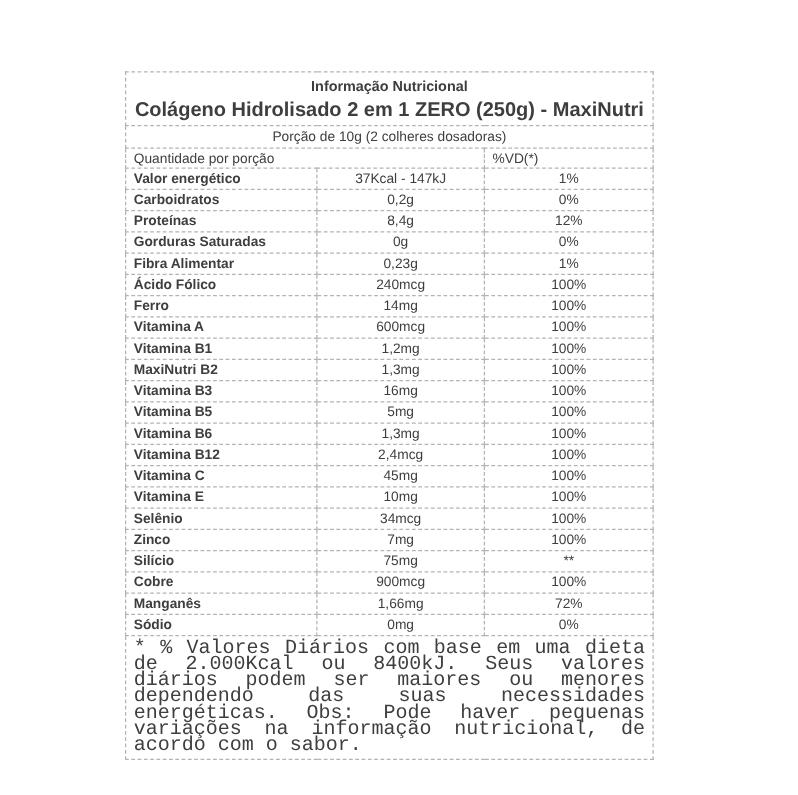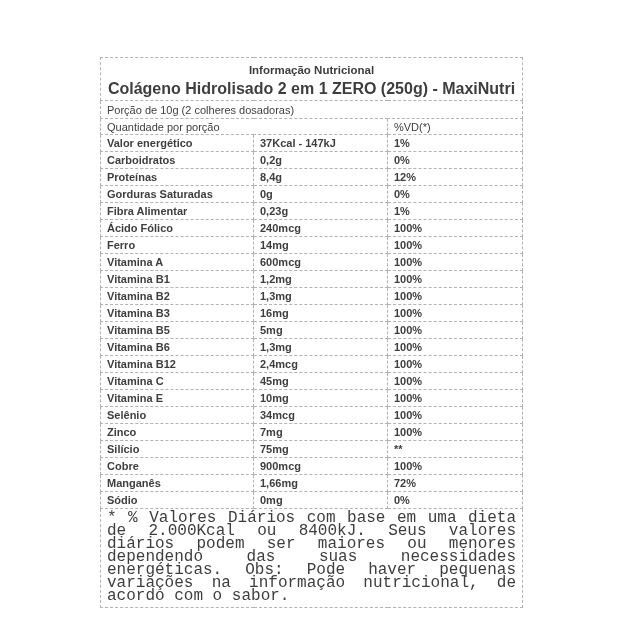--- a/index.html
+++ b/index.html
@@ -46,33 +46,35 @@
     font-size: 11.5px;
     line-height: 15px;
   }
   .subtitle-line {
     font-weight: bold;
     font-size: 16px;
     line-height: 15px;
     margin-top: 3px;
   }
   tr.serving-row td {
+    text-align: center;
     height: 17px;
   }
   tr.colhead-row td {
     text-align: left;
     height: 15px;
   }
   td.cell-name {
     font-weight: bold;
     text-align: left;
   }
   td.cell-quantity,
   td.cell-dv {
-    font-weight: bold;
+    text-align: center;
+    font-weight: normal;
   }
   tr.foot-row td {
     height: auto;
     white-space: normal;
     text-align: justify;
     line-height: 13px;
     padding: 3px 6px 4px 6px;
     font-size: 16px;
     font-family: Liberation Mono, monospace;
   }
@@ -142,21 +144,21 @@
           <td class="cell-name">Vitamina A</td>
           <td class="cell-quantity">600mcg</td>
           <td class="cell-dv">100%</td>
         </tr>
         <tr>
           <td class="cell-name">Vitamina B1</td>
           <td class="cell-quantity">1,2mg</td>
           <td class="cell-dv">100%</td>
         </tr>
         <tr>
-          <td class="cell-name">Vitamina B2</td>
+          <td class="cell-name">MaxiNutri B2</td>
           <td class="cell-quantity">1,3mg</td>
           <td class="cell-dv">100%</td>
         </tr>
         <tr>
           <td class="cell-name">Vitamina B3</td>
           <td class="cell-quantity">16mg</td>
           <td class="cell-dv">100%</td>
         </tr>
         <tr>
           <td class="cell-name">Vitamina B5</td>

